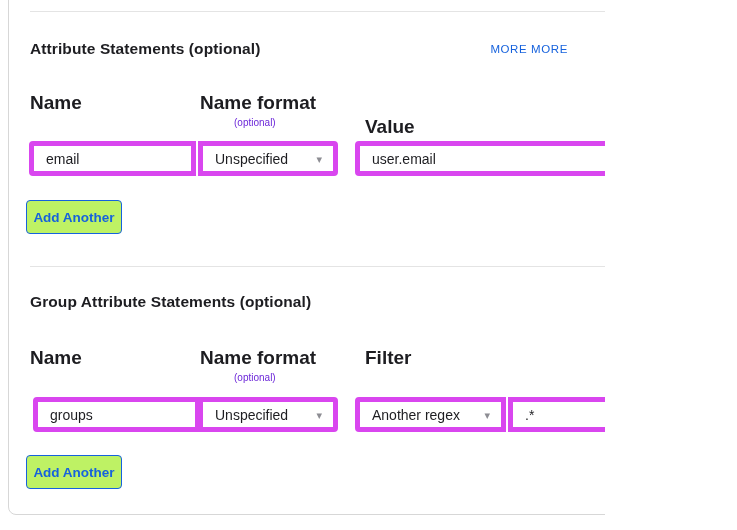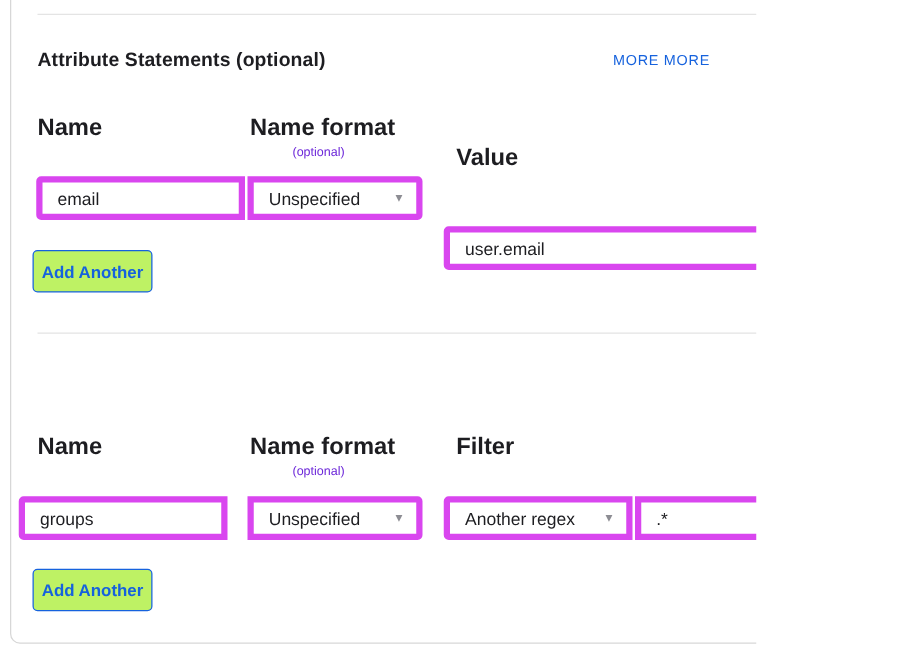--- a/index.html
+++ b/index.html
@@ -37,37 +37,38 @@
   <div class="col-sub" style="left:200px;top:117px;">(optional)</div>
   <div class="col-label" style="left:365px;top:92px;margin-top:24px;">Value</div>
 
   <input class="field r-left" style="left: 29px; top: 141px; width: 167px;" type="text" value="email">
 
   <div class="field r-right select" style="left:198px;top:141px;width:140px;">
     <span>Unspecified</span>
     <span class="dd-arrow">▾</span>
   </div>
 
-  <input class="field r-left" style="left: 355px; top: 141px; width: 272px; margin-top: 40px;" type="text" value="user.email">
+  <input class="field r-left" style="left: 355px; top: 141px; width: 272px;" type="text" value="user.email">
 
   <div class="field r-right dd-btn" style="left:629px;top:141px;width:31px;">
     <span>▾</span>
   </div>
 
   <button class="add-btn" style="left:26px;top:200px;">Add Another</button>
 
   <div class="divider" style="top:266px;"></div>
 
+  <h2 class="heading" style="left:30px;top:293px;">Group Attribute Statements (optional)</h2>
 
   <div class="col-label" style="left:30px;top:347px;">Name</div>
   <div class="col-label" style="left:200px;top:347px;">Name format</div>
   <div class="col-sub" style="left:200px;top:372px;">(optional)</div>
   <div class="col-label" style="left:365px;top:347px;">Filter</div>
 
-  <input class="field r-left" style="left: 15px; top: 397px; width: 167px;" type="text" value="groups">
+  <input class="field r-left" style="left: 33px; top: 397px; width: 167px;" type="text" value="groups">
 
   <div class="field r-right select" style="left:198px;top:397px;width:140px;">
     <span>Unspecified</span>
     <span class="dd-arrow">▾</span>
   </div>
 
   <div class="field r-left select" style="left:355px;top:397px;width:151px;">
     <span>Another regex</span>
     <span class="dd-arrow">▾</span>
   </div>

